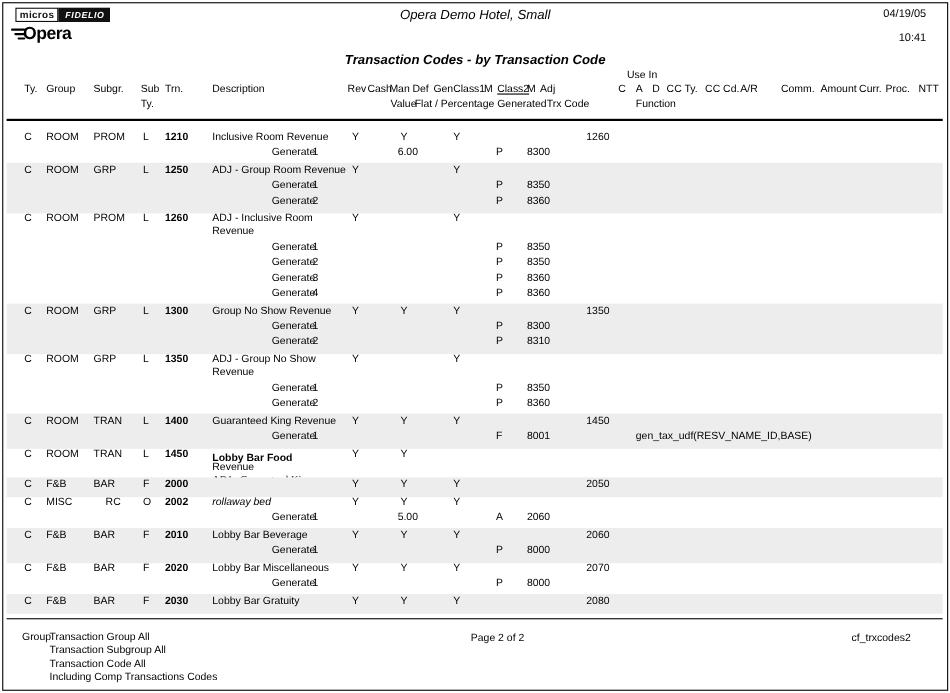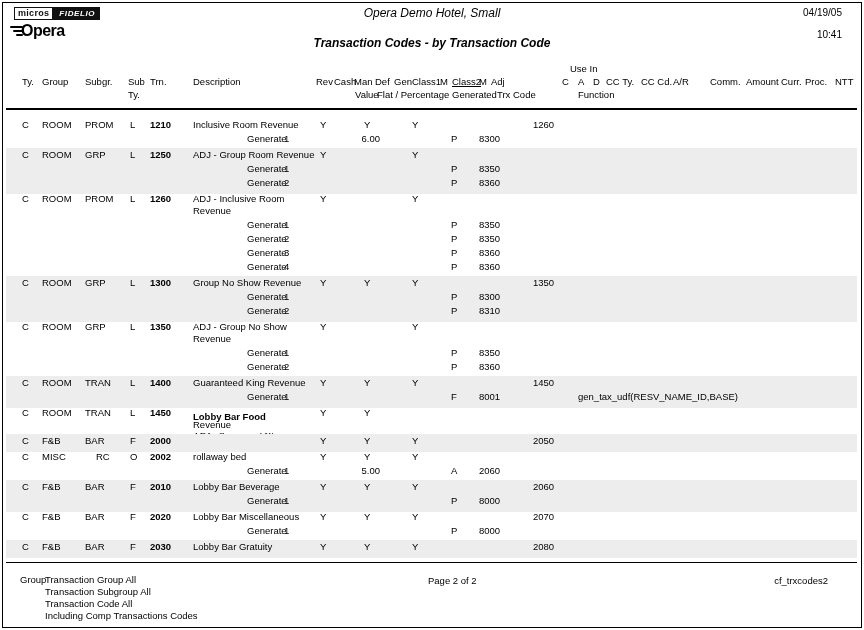--- a/index.html
+++ b/index.html
@@ -54,21 +54,21 @@
 <div class="opera-logo">
   <span class="opera-lines">
       <i></i>
       <i></i>
       <i></i>
     </span>
   <span class="opera-text">Opera</span>
 </div>
 
 <div class="title" style="top:6px">Opera Demo Hotel, Small</div>
-<div class="title bold" style="top:36px">Transaction Codes - by Transaction Code</div>
+<div class="title bold" style="top:47px">Transaction Codes - by Transaction Code</div>
 
 <div class="cell ital right-anchored" style="right:22px;top:8px;font-size:10px">04/19/05</div>
 <div class="cell ital right-anchored" style="right:22px;top:30px;font-size:10px">10:41</div>
 
 <div id="table-head">
     <span class="cell" style="left: 570px; top: 64px;">Use In</span>
     <span class="cell" style="left: 22px; top: 77px;">Ty.</span>
     <span class="cell" style="left: 42px; top: 77px;">Group</span>
     <span class="cell" style="left: 85px; top: 77px;">Subgr.</span>
     <span class="cell" style="left: 128px; top: 77px;">Sub</span>
@@ -232,21 +232,21 @@
     <span class="cell" style="left: 193px; top: 412px; font-weight: bold;">Lobby Bar Food</span>
     <span class="cell" style="left: 320px; top: 436px;">Y</span>
     <span class="cell" style="left: 364px; top: 436px;">Y</span>
     <span class="cell" style="left: 412px; top: 436px;">Y</span>
     <span class="cell" style="left: 533px; top: 436px;">2050</span>
     <span class="cell" style="left: 22px; top: 452px;">C</span>
     <span class="cell" style="left: 42px; top: 452px;">MISC</span>
     <span class="cell" style="left: 85px; top: 452px; margin-left: 11px;">RC</span>
     <span class="cell" style="left: 130px; top: 452px;">O</span>
     <span class="cell bold" style="left: 150px; top: 452px;">2002</span>
-    <span class="cell" style="left: 193px; top: 452px;">rollaway bed</span>
+    <span class="cell" style="left: 193px; top: 452px; font-style: italic;">rollaway bed</span>
     <span class="cell" style="left: 320px; top: 452px;">Y</span>
     <span class="cell" style="left: 364px; top: 452px;">Y</span>
     <span class="cell" style="left: 412px; top: 452px;">Y</span>
     <span class="cell" style="left: 247px; top: 466px;">Generate</span>
     <span class="cell" style="left: 284px; top: 466px;">1</span>
     <span class="cell" style="left: 348px; top: 466px; width: 32px; text-align: right;">5.00</span>
     <span class="cell" style="left: 451px; top: 466px;">A</span>
     <span class="cell" style="left: 479px; top: 466px;">2060</span>
     <div class="stripe" style="top: 480px; height: 32px; background: rgb(237, 237, 237);"></div>
     <span class="cell" style="left: 22px; top: 482px;">C</span>

